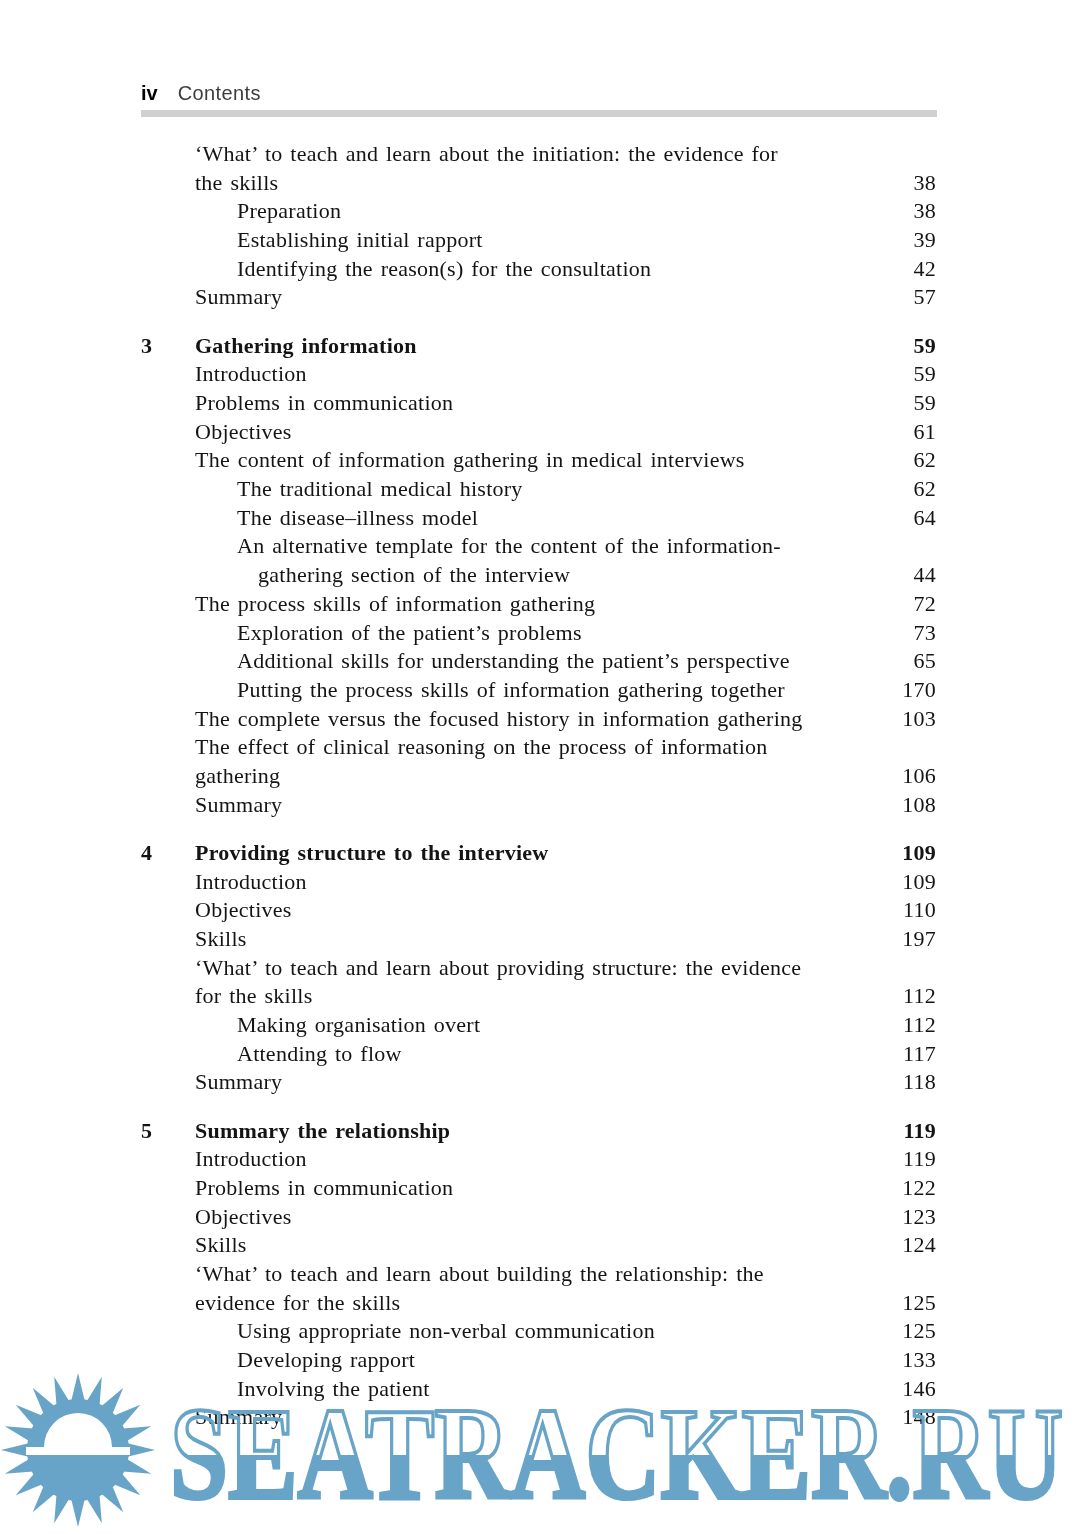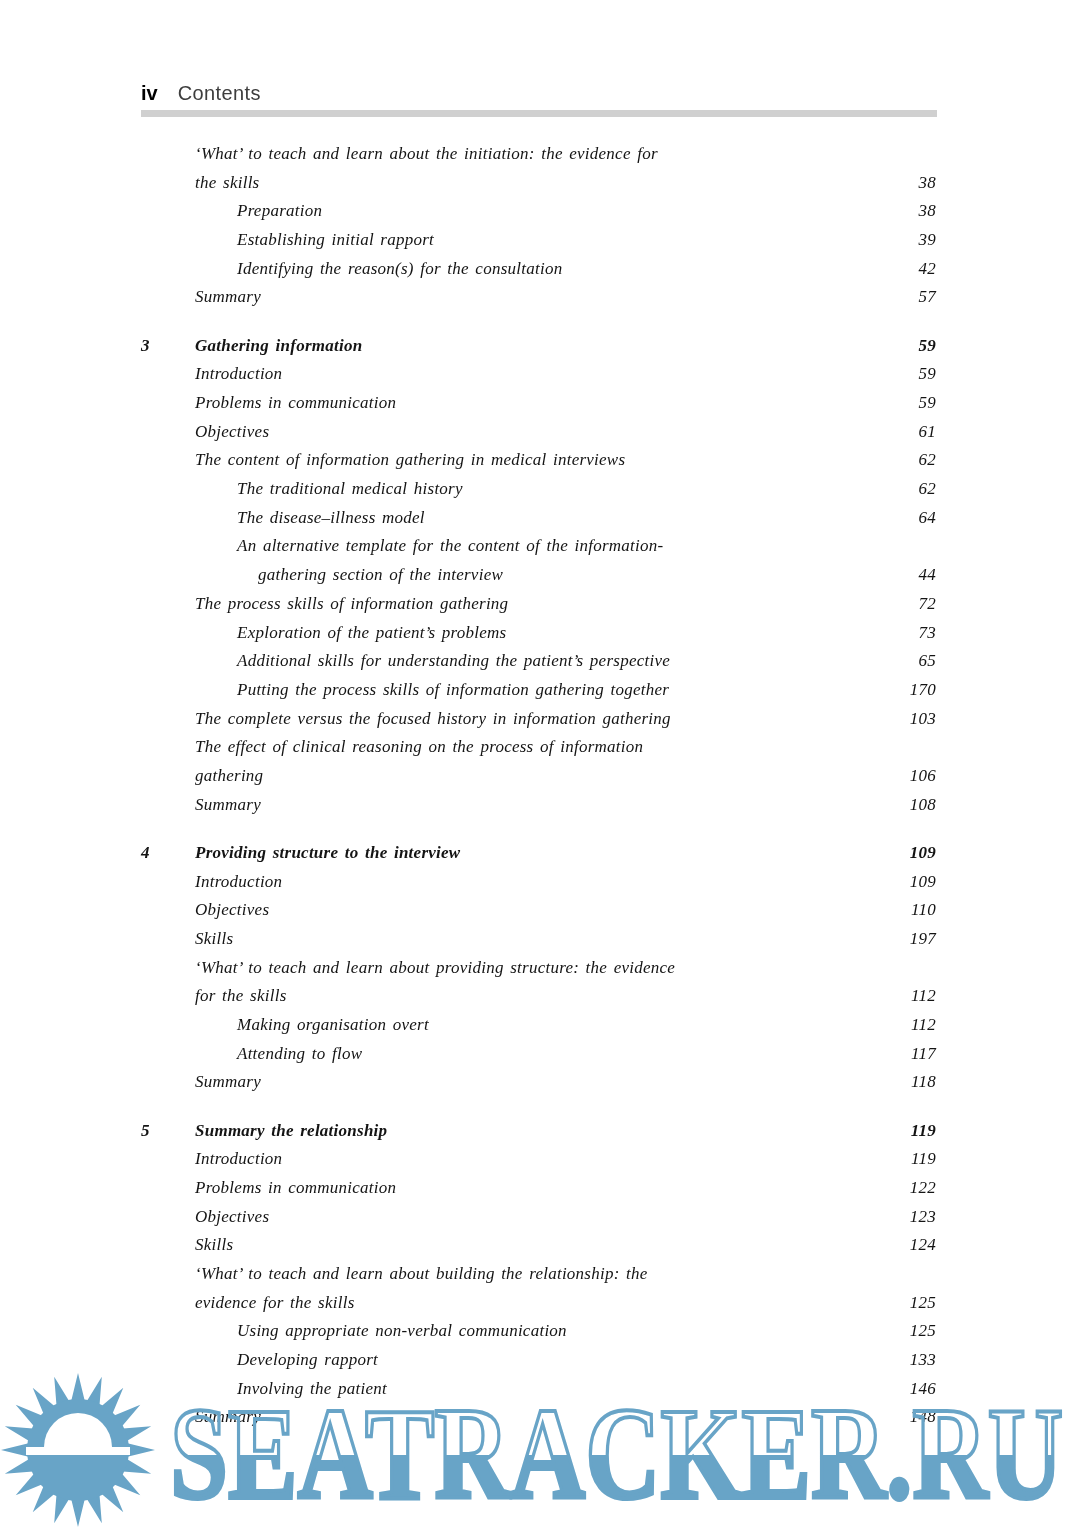--- a/index.html
+++ b/index.html
@@ -20,21 +20,21 @@
   }
   .folio{font-weight:700;color:#000;}
   .runtitle{font-weight:400;color:#3d3d3d;letter-spacing:.4px;}
   .rule{
     position:absolute;left:141px;top:110px;
     width:796px;height:7px;background:#d0d0d0;
   }
   
   .toc{
     position:absolute;left:0;top:140px;width:936px;
-    font-size:17px;letter-spacing:.25px;word-spacing:2px;font-style:italic;
+    font-size:22px;letter-spacing:.25px;word-spacing:2px;
   }
   .section{margin-top:19.5px;}
   .section:first-child{margin-top:0;}
   .row{
     position:relative;
     display:flex;align-items:baseline;
     line-height:28.7px;height:28.7px;
   }
   .row.bold{font-weight:700;}
   .chnum{position:absolute;left:141px;}

